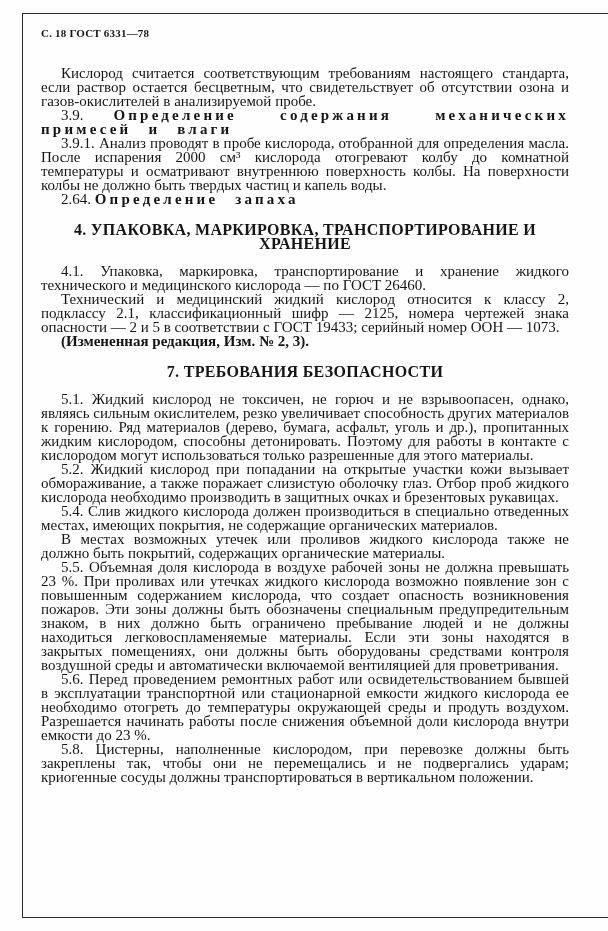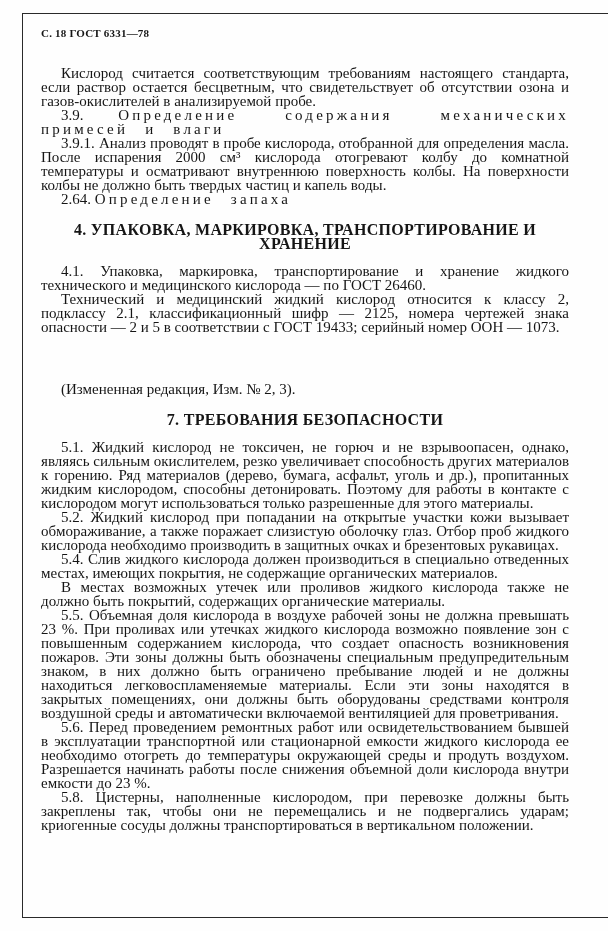--- a/index.html
+++ b/index.html
@@ -39,26 +39,26 @@
     letter-spacing: 0.2px;
   }
   p.body {
     margin: 0;
     font-size: 15px;
     line-height: 14px;
     text-align: justify;
     text-indent: 20px;
   }
   p.note-bold {
-    font-weight: normal;
-    margin-top: 48px;
+    font-weight: bold;
   }
   p.clause-spaced .sp {
     letter-spacing: 3.2px;
     word-spacing: 10px;
+    font-weight: bold;
   }
   .section-heading {
     margin: 17px 0 13px 0;
     font-size: 16px;
     line-height: 14px;
     font-weight: bold;
     text-align: center;
     letter-spacing: 0.3px;
   }
 </style>

